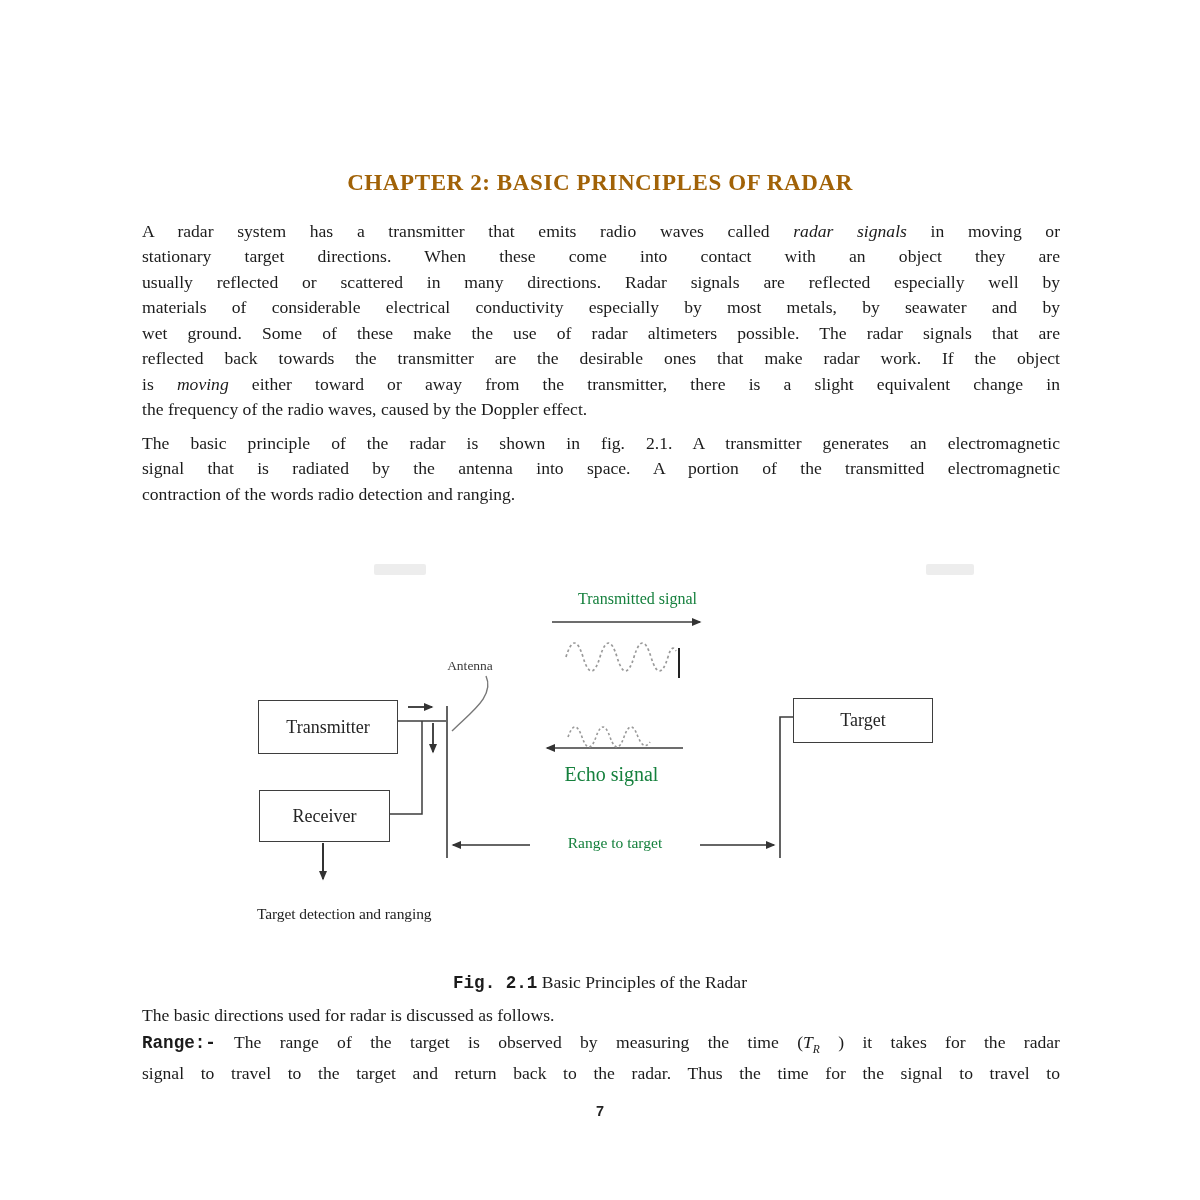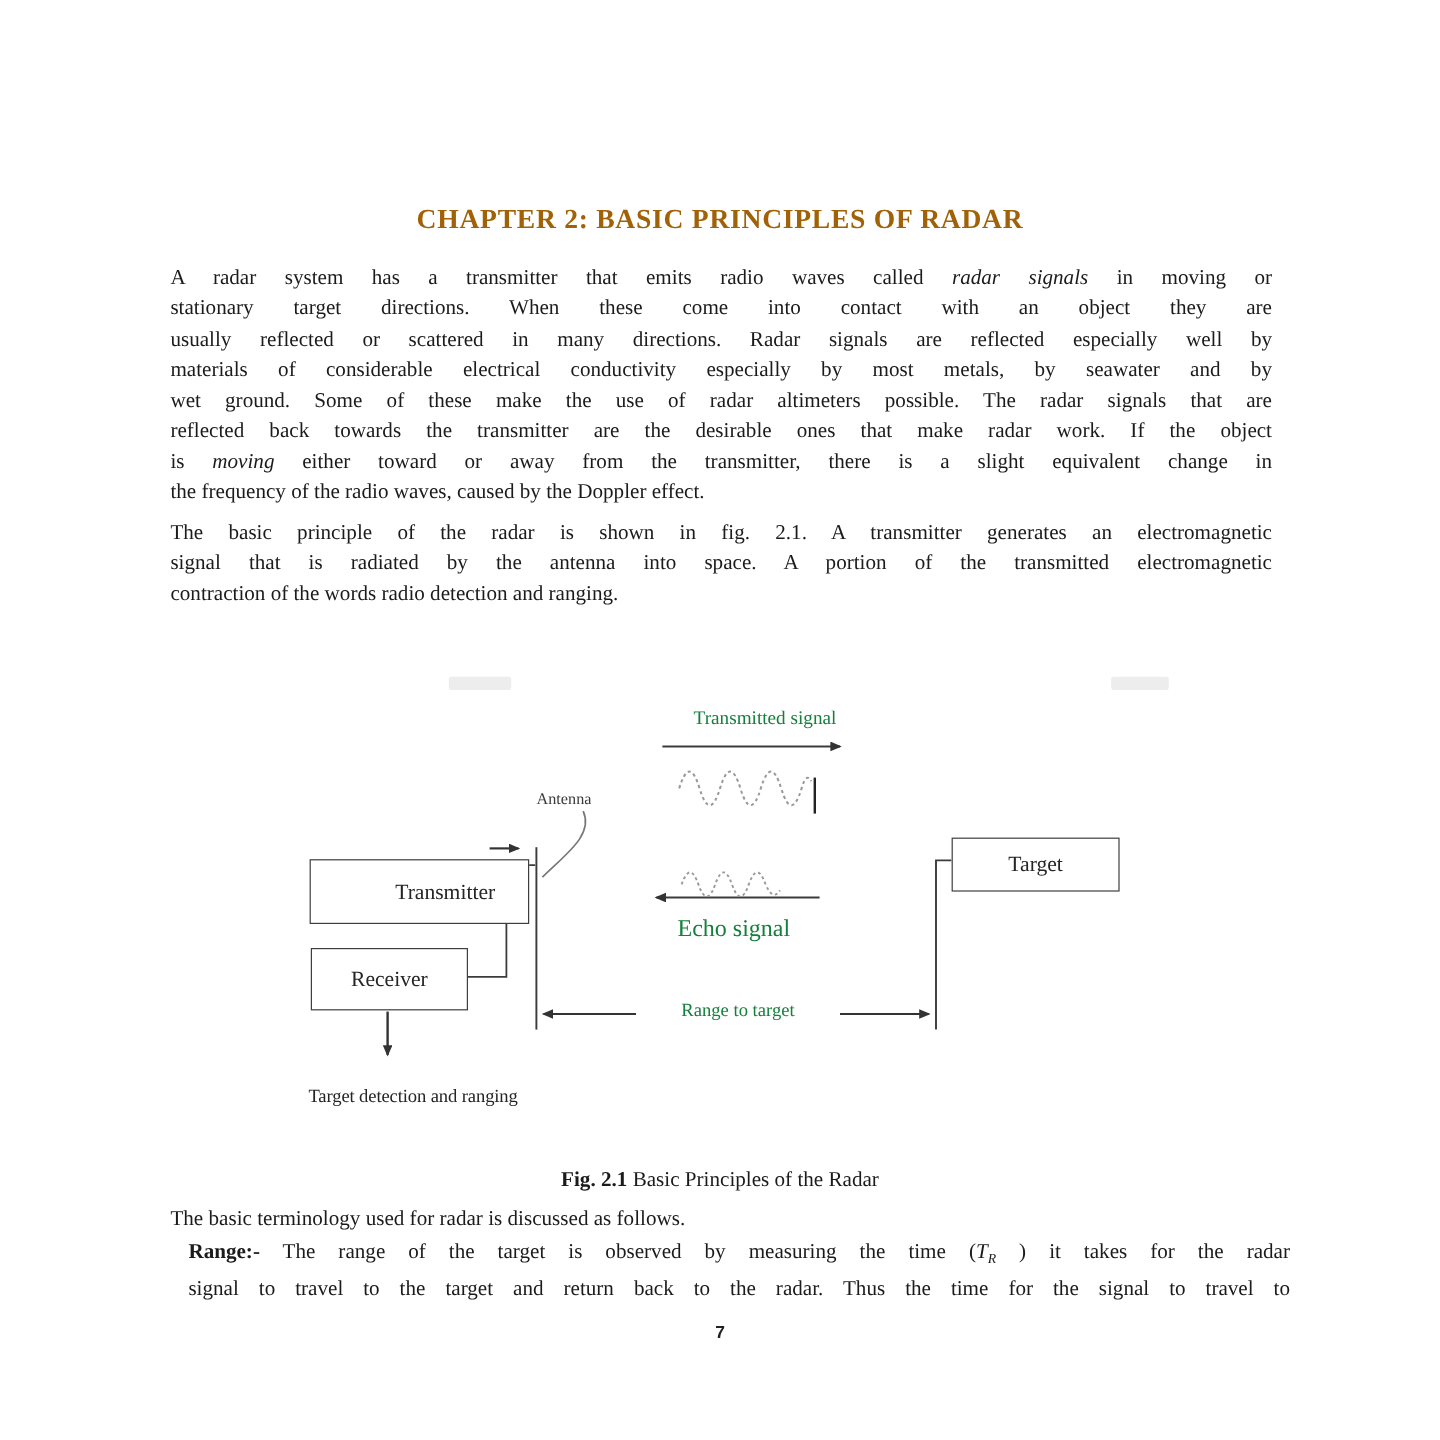--- a/index.html
+++ b/index.html
@@ -14,48 +14,48 @@
   }
   .para { position:absolute; left:142px; width:918px; }
   #para1 { top:219px; }
   #para2 { top:431px; }
   .jline {
     text-align:justify; text-align-last:justify; -moz-text-align-last:justify;
     line-height:25.45px; font-size:17.6px; white-space:normal;
   }
   .lline { text-align:left; line-height:25.45px; font-size:17.6px; }
   .it { font-style:italic; }
-  .bd { font-weight:bold; }
+  .bd { font-weight:bold;font-family:Liberation Mono, monospace; }
 
   
   .diagram { position:absolute; left:0; top:0; width:1200px; height:1200px; }
   .diagram svg { position:absolute; left:0; top:0; }
   .dbox {
     position:absolute; border:1.6px solid #3e3e3e; background:#ffffff;
     display:flex; align-items:center; justify-content:center;
     font-size:18px; color:#252525;
   }
-  #box-transmitter { left:258px; top:716px; width:138px; height:52px;padding-left:43px; }
+  #box-transmitter { left:258px; top:700px; width:138px; height:52px; }
   #box-receiver   { left:259px; top:790px; width:129px; height:50px; }
   #box-target     { left:793px; top:698px; width:138px; height:43px; }
   .dlabel { position:absolute; color:#15803d; }
   #lbl-transmitted { left:520px; top:590px; width:235px; text-align:center; font-size:16px; }
   #lbl-antenna     { left:430px; top:658px; width:80px;  text-align:center; font-size:13.5px; color:#3a3a3a; }
   #lbl-echo        { left:519px; top:763px; width:185px; text-align:center; font-size:20px; }
   #lbl-range       { left:530px; top:834px; width:170px; text-align:center; font-size:15.5px; background:#fff; }
   #lbl-detection   { left:257px; top:905px; font-size:15.5px; letter-spacing:-0.1px; color:#242424; }
   .smudge { position:absolute; background:#dedede; opacity:.55; border-radius:2px; }
   #smudge-1 { left:374px; top:564px; width:52px; height:11px; }
   #smudge-2 { left:926px; top:564px; width:48px; height:11px; }
 
   .caption { position:absolute; top:972px; left:0; width:100%; text-align:center; font-size:17.6px; }
   .term    { position:absolute; top:1005px; left:142px; width:918px; font-size:17.6px; }
   .rline   {
     position:absolute; left:142px; width:918px; font-size:17.6px;
-    text-align:justify; text-align-last:justify;margin-left:15px; -moz-text-align-last:justify;
+    text-align:justify; text-align-last:justify; -moz-text-align-last:justify;
   }
   #rline1 { top:1032px; }
   #rline2 { top:1063px; }
   sub.tr { font-size:11.5px; font-style:italic; }
   .pageno {
     position:absolute; top:1103px; left:0; width:100%; text-align:center;
     font-family:"Liberation Sans","DejaVu Sans",sans-serif; font-weight:bold;
     font-size:14.5px; color:#222;
   }
 </style>
@@ -132,20 +132,20 @@
     <div class="dlabel" id="lbl-echo">Echo signal</div>
     <div class="dbox" id="box-receiver">
         <span>Receiver</span>
       </div>
     <div class="dlabel" id="lbl-range">Range to target</div>
     <div class="dlabel" id="lbl-detection">Target detection and ranging</div>
   </div>
 
   <div class="caption"><span class="bd">Fig. 2.1</span><span> Basic Principles of the Radar</span></div>
 
-  <div class="term">The basic terminology used for radar is discussed as follows.</div>
+  <div class="term">The basic directions used for radar is discussed as follows.</div>
 
   <div class="rline" id="rline1"><span class="bd">Range:-</span><span>  The range of the target is observed by measuring the time (</span><span class="it">T</span><sub class="tr">R</sub><span> ) it takes for the radar</span></div>
   <div class="rline" id="rline2">signal to travel to the target and return back to the radar.  Thus the time for the signal to travel to</div>
 
   <div class="pageno">7</div>
 
 </div>
 
 </body></html>

